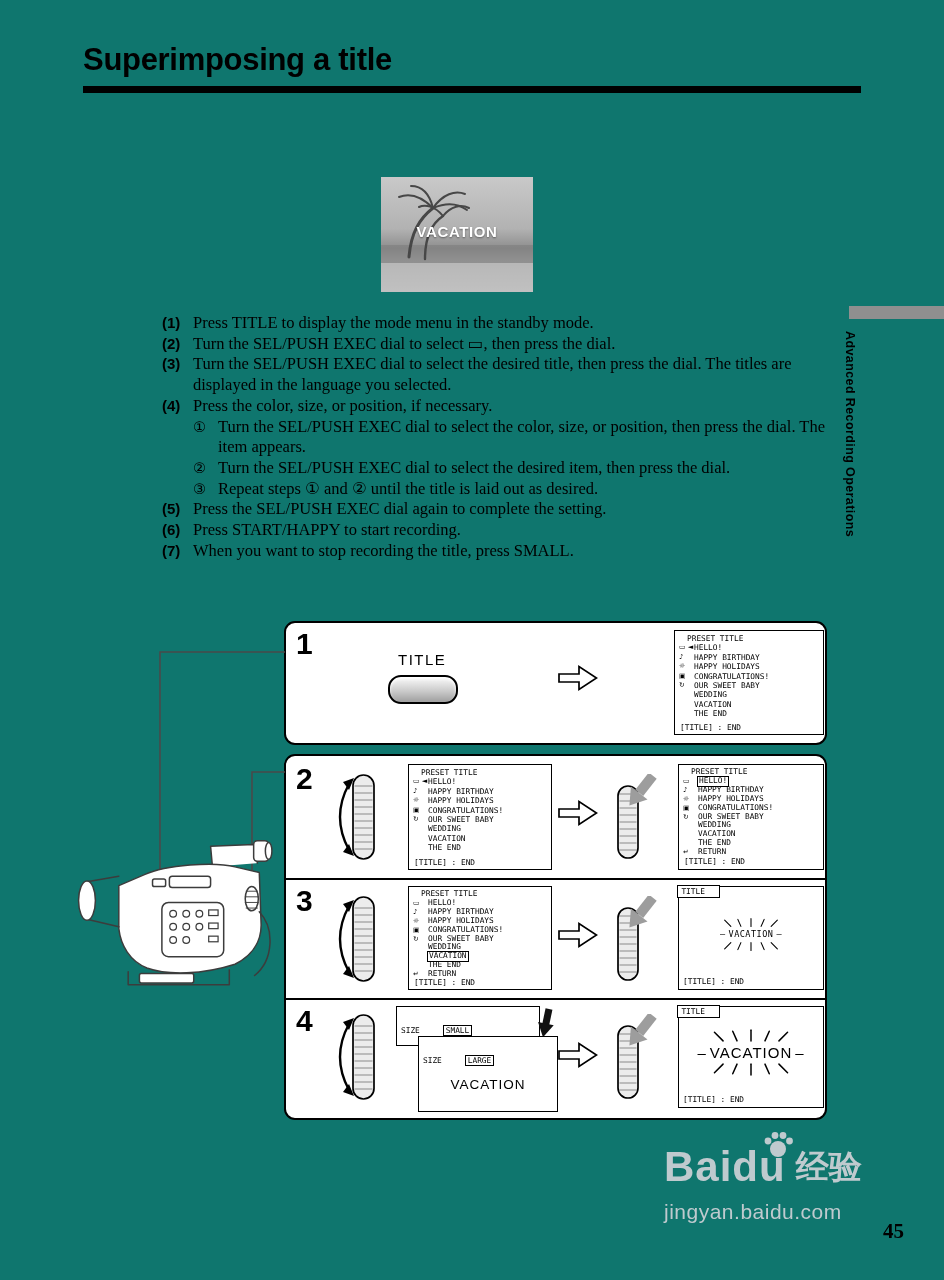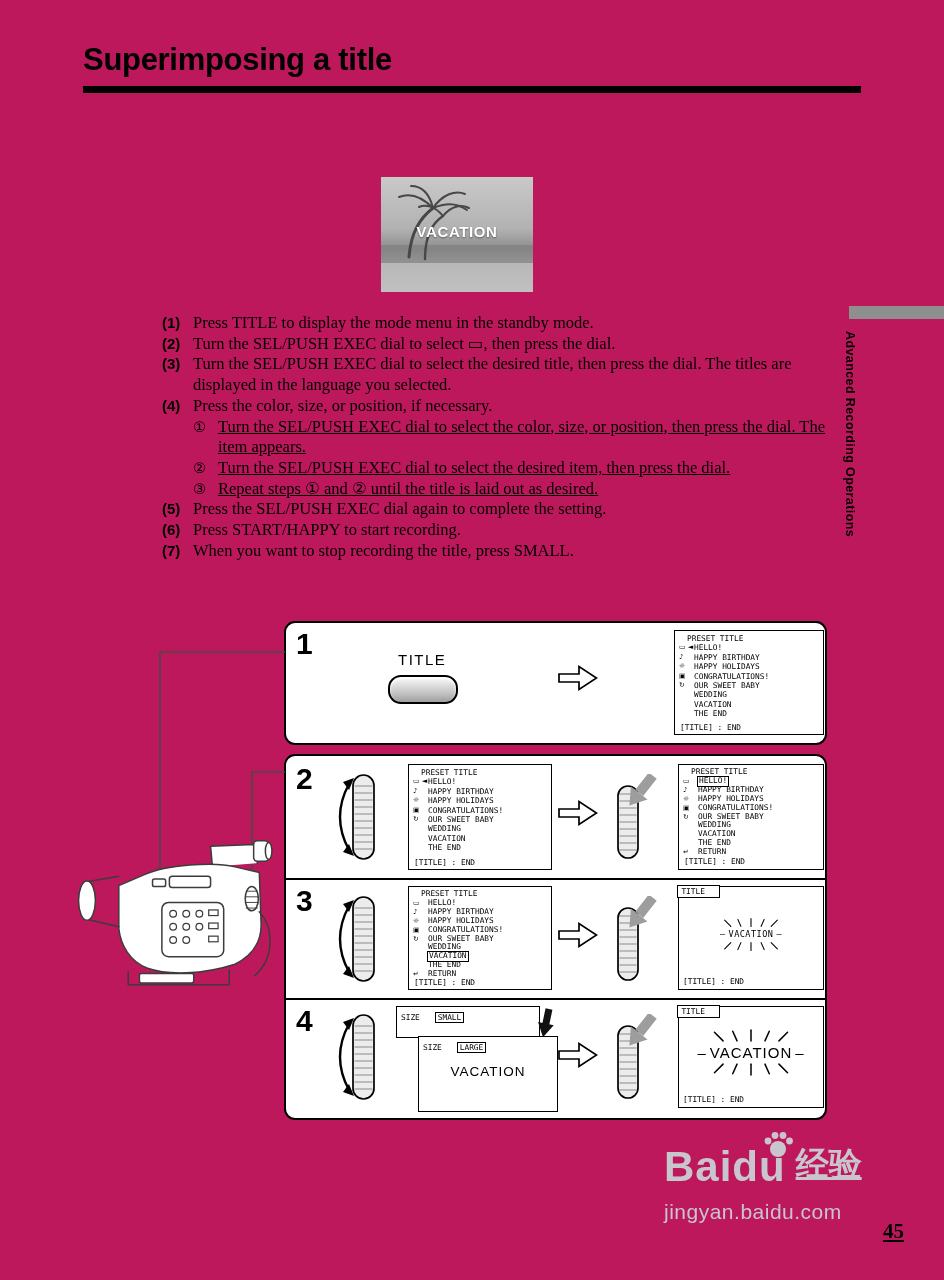--- a/index.html
+++ b/index.html
@@ -1,16 +1,16 @@
 <!DOCTYPE html>
 <html><head>
 <meta charset="utf-8">
 <style>
   html,body{margin:0;padding:0;background:#fff;}
-  #page{position:relative;width:944px;height:1280px;background:#be185d;overflow:hidden;color:#000;}
+  #page{position:relative;width:944px;height:1280px;background:#0f766e;overflow:hidden;color:#000;}
 
   
   #main-title{position:absolute;left:83px;top:42px;margin:0;font:bold 31px/1.15 "Liberation Sans",sans-serif;letter-spacing:-0.3px;}
   #title-rule{position:absolute;left:83px;top:86px;width:778px;height:7px;background:#000;}
 
   
   #intro{position:absolute;left:162px;top:110px;width:684px;font:16.5px/20.8px "Liberation Serif","DejaVu Sans",serif;}
 
   
   #photo{position:absolute;left:381px;top:177px;width:152px;height:115px;overflow:hidden;
@@ -19,21 +19,21 @@
   #photo .cap{position:absolute;left:0;right:0;top:46px;text-align:center;color:#fff;
               font:bold 15px "Liberation Sans",sans-serif;letter-spacing:.6px;text-shadow:0 1px 2px rgba(0,0,0,.45);}
 
   
   #steps{position:absolute;left:162px;top:313px;width:692px;font:16.5px/20.7px "Liberation Serif","DejaVu Sans",serif;}
   .step{display:flex;}
   .snum{flex:none;width:31px;font:bold 15px/20.7px "Liberation Sans",sans-serif;}
   .stext{flex:1;}
   .sub{display:flex;}
   .subnum{flex:none;width:25px;font-family:"DejaVu Sans",sans-serif;font-size:14.5px;}
-  .subtext{flex:1;text-decoration:underline;}
+  .subtext{flex:1;}
 
   
   #sidebar-bar{position:absolute;left:849px;top:306px;width:95px;height:13px;background:#8f8f8f;}
   #side-tab{position:absolute;left:843px;top:331px;writing-mode:vertical-rl;
             font:bold 12.5px "Liberation Sans",sans-serif;letter-spacing:.4px;white-space:nowrap;}
 
   
   .dbox{position:absolute;border:2px solid #000;border-radius:11px;background:#fff;}
   #box1{left:284px;top:621px;width:539px;height:120px;}
   #box234{left:284px;top:754px;width:539px;height:362px;}
@@ -80,41 +80,41 @@
   .burst .rays{display:block;margin:0 auto;}
   .rays.down{transform:scaleY(-1);}
   .bword{font-family:"DejaVu Sans Mono",monospace;font-size:8.5px;letter-spacing:.5px;margin:2px 0;white-space:nowrap;text-align:center;}
   .bword .dash{margin:0 3px;}
   #screen4b .burst{top:22px;}
   #screen4b .bword{font:15px "Liberation Sans",sans-serif;letter-spacing:1px;}
   .sfoot-abs{position:absolute;left:4px;bottom:3px;white-space:nowrap;}
 
   
   .sizebox{position:absolute;border:1.5px solid #000;background:#fff;box-sizing:border-box;
-           font-family:"DejaVu Sans Mono",monospace;font-size:7.8px;padding:6px 4px;}
+           font-family:"DejaVu Sans Mono",monospace;font-size:7.8px;padding:19px 4px;}
   #sizeA{left:110px;top:250px;width:144px;height:32px;}
   #sizeB{left:132px;top:280px;width:140px;height:76px;}
   .sizerow{display:flex;align-items:center;}
-  .sizeval{margin-left:16px;box-shadow:0 0 0 1px #000;padding:0 2px;}
+  .sizeval{margin-left:24px;box-shadow:0 0 0 1px #000;padding:0 2px;}
   #sizeB .bigword{margin-top:12px;text-align:center;font:13.5px "Liberation Sans",sans-serif;letter-spacing:1px;}
   #downarrow{position:absolute;left:252px;top:252px;width:22px;height:32px;}
 
   
   #connectors{position:absolute;left:0;top:0;pointer-events:none;}
   #camcorder{position:absolute;left:72px;top:786px;}
 
   
   #wm{position:absolute;left:664px;top:1146px;width:270px;color:#c9cfd4;opacity:.95;}
-  #wm .row1{position:relative;display:flex;align-items:flex-start;}
+  #wm .row1{position:relative;display:flex;align-items:center;}
   #wm .b1{font:bold 42px/1 "Liberation Sans",sans-serif;letter-spacing:1px;}
-  #wm .cjk{font:bold 33px/1.1 "Liberation Sans",sans-serif;margin-left:10px;text-decoration:underline;}
+  #wm .cjk{font:bold 33px/1.1 "Liberation Sans",sans-serif;margin-left:10px;}
   #wm .paw{position:absolute;left:98px;top:-18px;}
   #wm .url{font:21px "Liberation Sans",sans-serif;margin-top:12px;letter-spacing:.5px;}
 
-  #pagenum{position:absolute;right:40px;top:1219px;font:bold 21px "Liberation Serif",serif;text-decoration:underline;}
+  #pagenum{position:absolute;right:40px;top:1219px;font:bold 21px "Liberation Serif",serif;}
 </style>
 </head>
 <body>
 
 <div id="page">
 
   <svg width="0" height="0" style="position:absolute" aria-hidden="true">
     <defs>
       <symbol id="arr" viewBox="0 0 40 30">
         <polygon points="1,11 21,11 21,3.5 38.5,15 21,26.5 21,19 1,19" fill="#fff" stroke="#000" stroke-width="1.7" stroke-linejoin="miter"></polygon>

